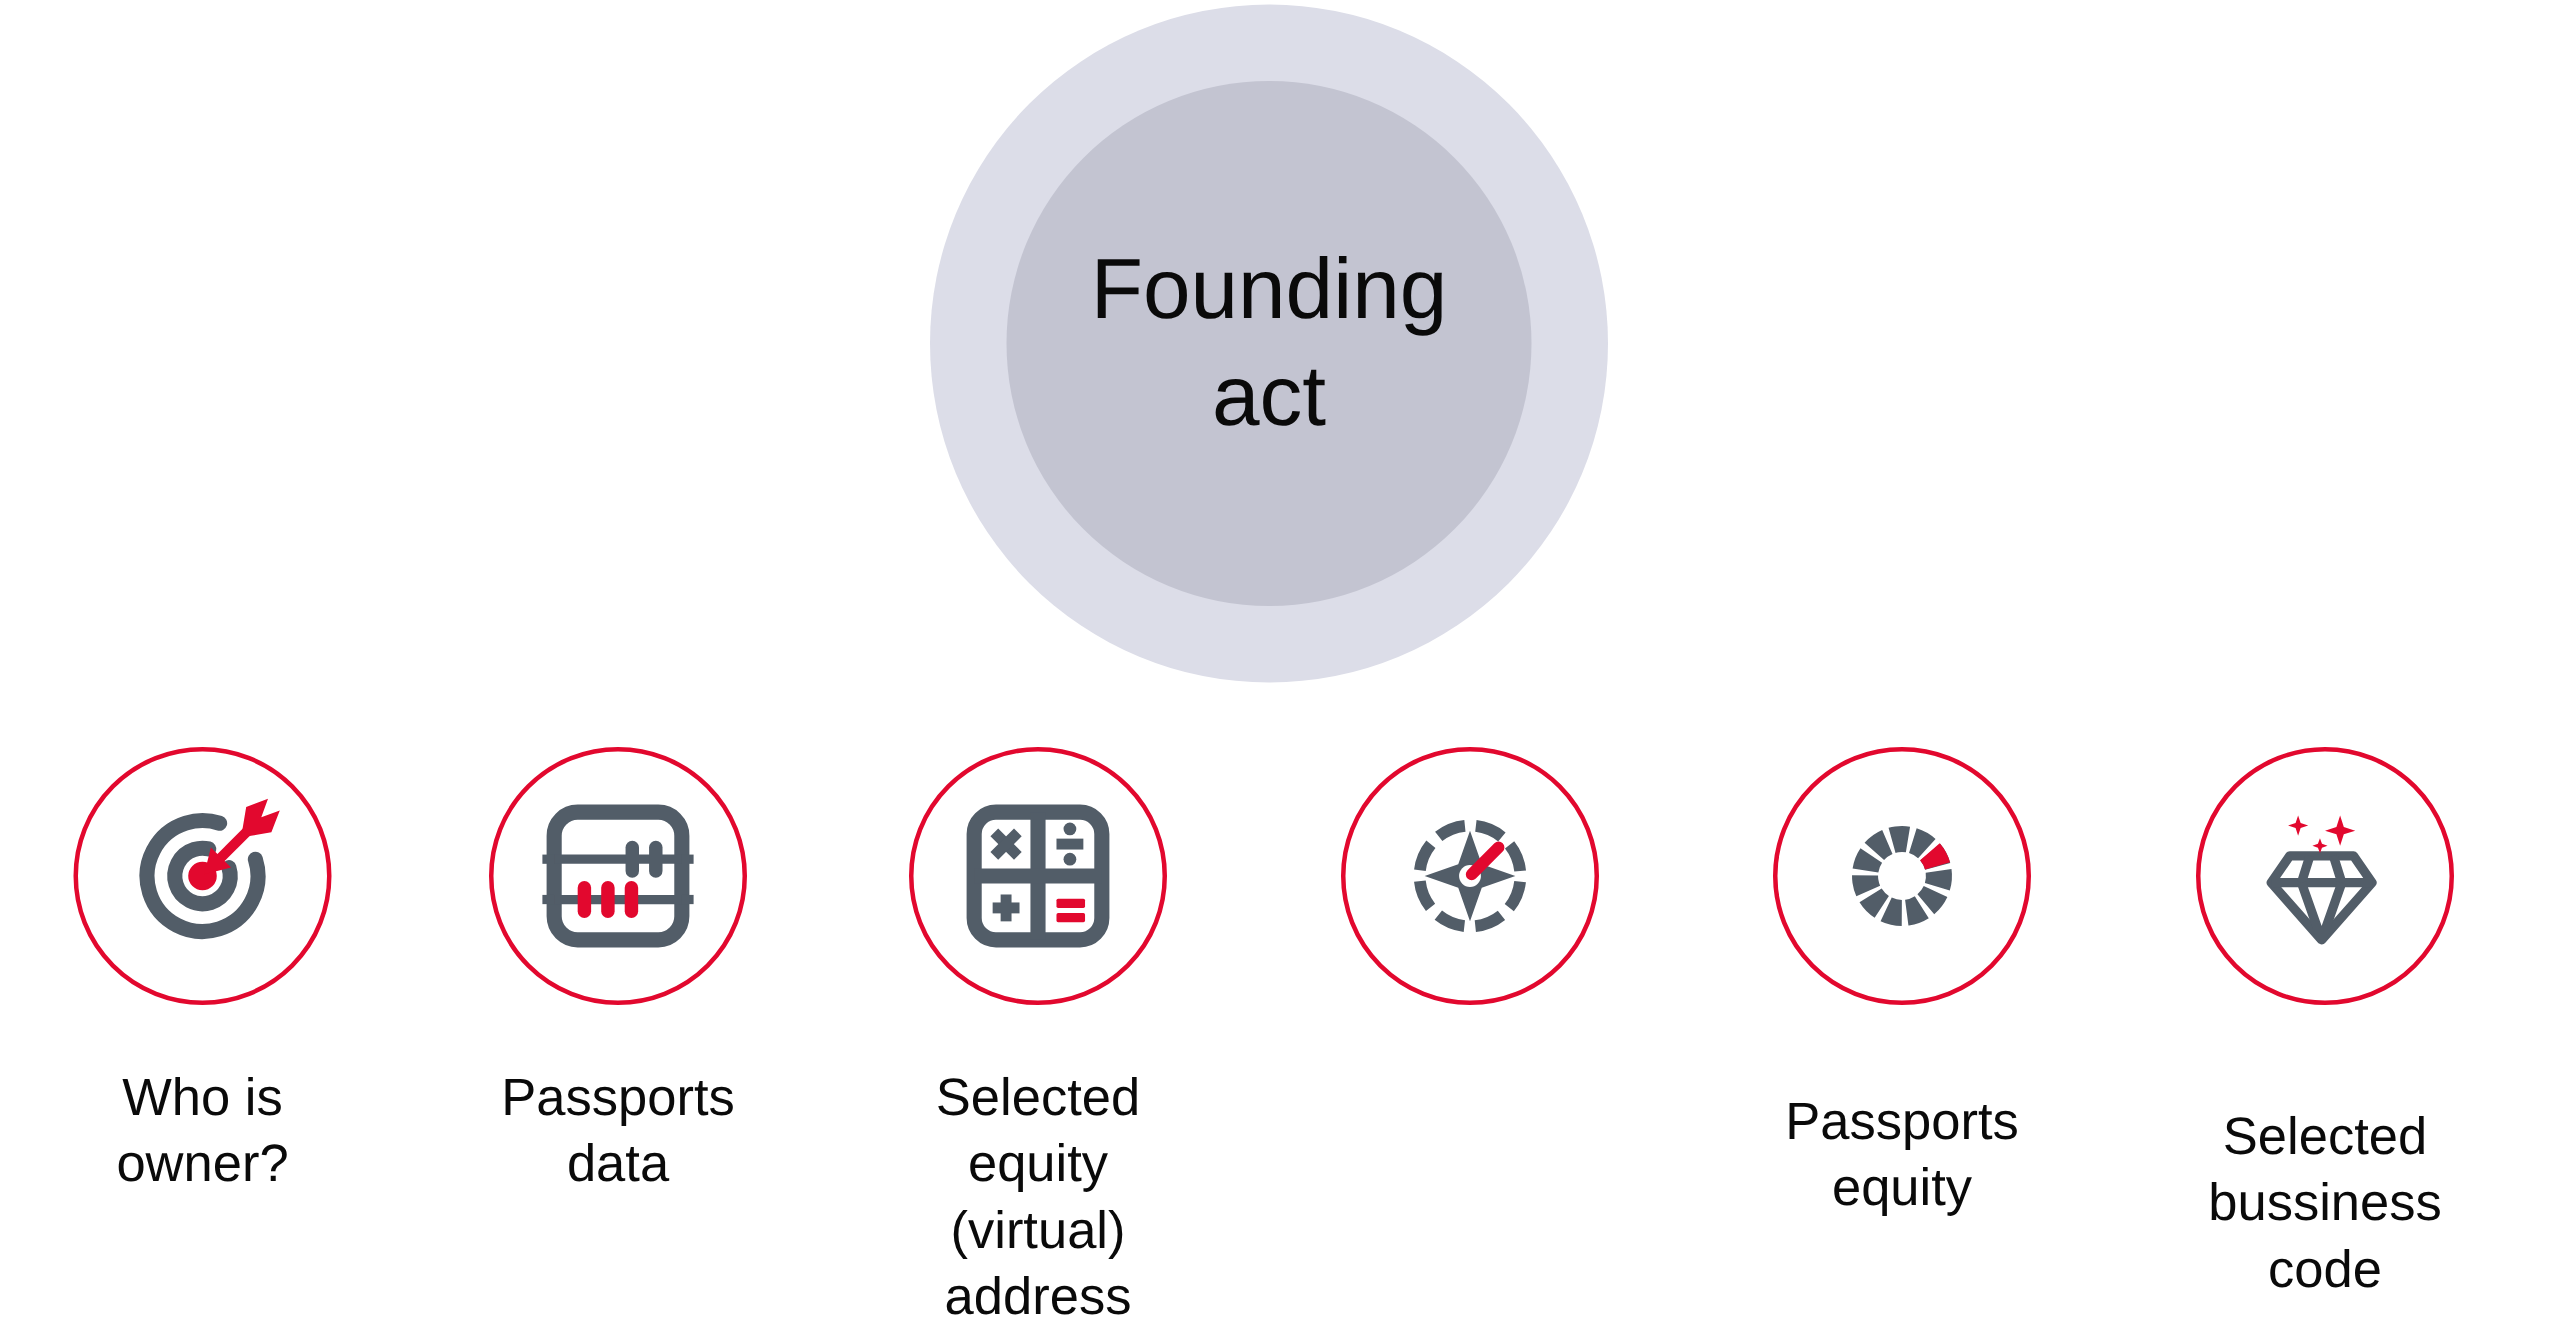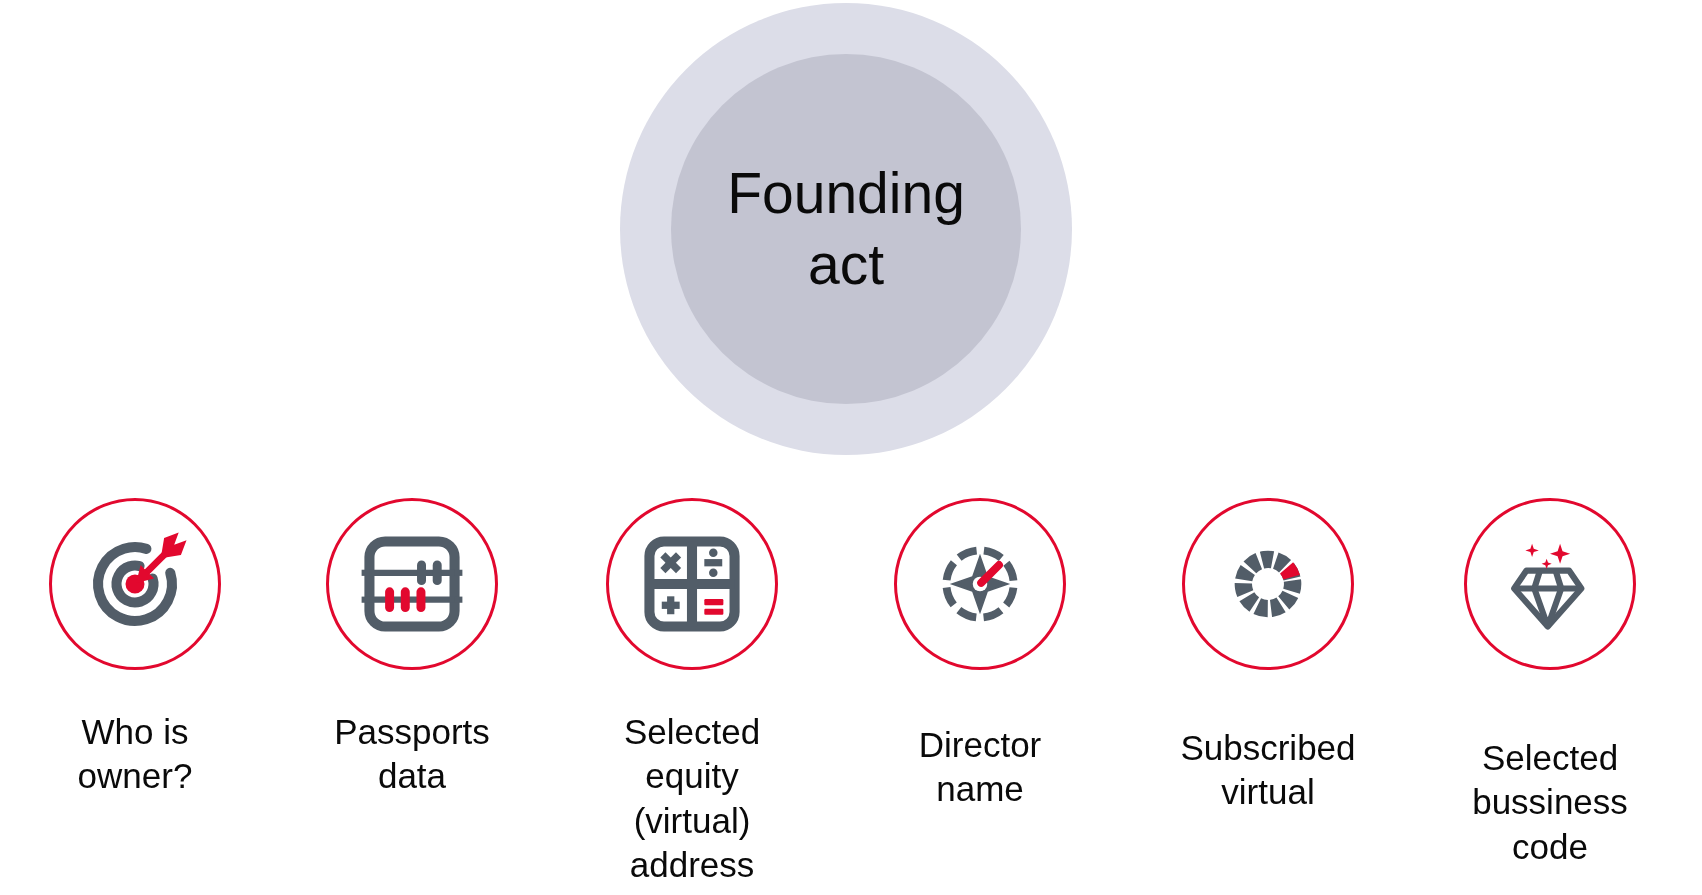--- a/index.html
+++ b/index.html
@@ -152,31 +152,30 @@
 
   <div class="step step-4">
     <div class="icon-circle">
       <svg viewBox="-50 -50 100 100">
         <circle r="30" fill="none" stroke="#525d68" stroke-width="7" stroke-dasharray="17 6.56" transform="rotate(6.3)"></circle>
         <path d="M0,-27 L7,-7 L27,0 L7,7 L0,27 L-7,7 L-27,0 L-7,-7 Z" fill="#525d68"></path>
         <circle r="6.5" fill="#ffffff"></circle>
         <line x1="1" y1="-1" x2="17" y2="-17" stroke="#e2082e" stroke-width="7" stroke-linecap="round"></line>
       </svg>
     </div>
-    <div class="step-label">Director name</div>
   </div>
 
   <div class="step step-5">
     <div class="icon-circle">
       <svg viewBox="-50 -50 100 100">
         <circle r="22" fill="none" stroke="#525d68" stroke-width="15.5" stroke-dasharray="9.6 2.97" transform="rotate(-8)"></circle>
         <path d="M 16.60,-14.43 A 22 22 0 0 1 21.15,-6.06" fill="none" stroke="#e2082e" stroke-width="15.5"></path>
       </svg>
     </div>
-    <div class="step-label">Subscribed virtual</div>
+    <div class="step-label">Passports equity</div>
   </div>
 
   <div class="step step-6">
     <div class="icon-circle">
       <svg viewBox="-50 -50 100 100">
         <g transform="translate(-2,10)" fill="none" stroke="#525d68" stroke-width="5.5" stroke-linejoin="round">
           <path d="M -30,-6 L -19,-22 L 19,-22 L 30,-6 L 0,28 Z"></path>
           <path d="M -30,-6 L 30,-6"></path>
           <path d="M -7,-22 L -12,-6 M 7,-22 L 12,-6"></path>
           <path d="M -12,-6 L 0,28 M 12,-6 L 0,28"></path>

